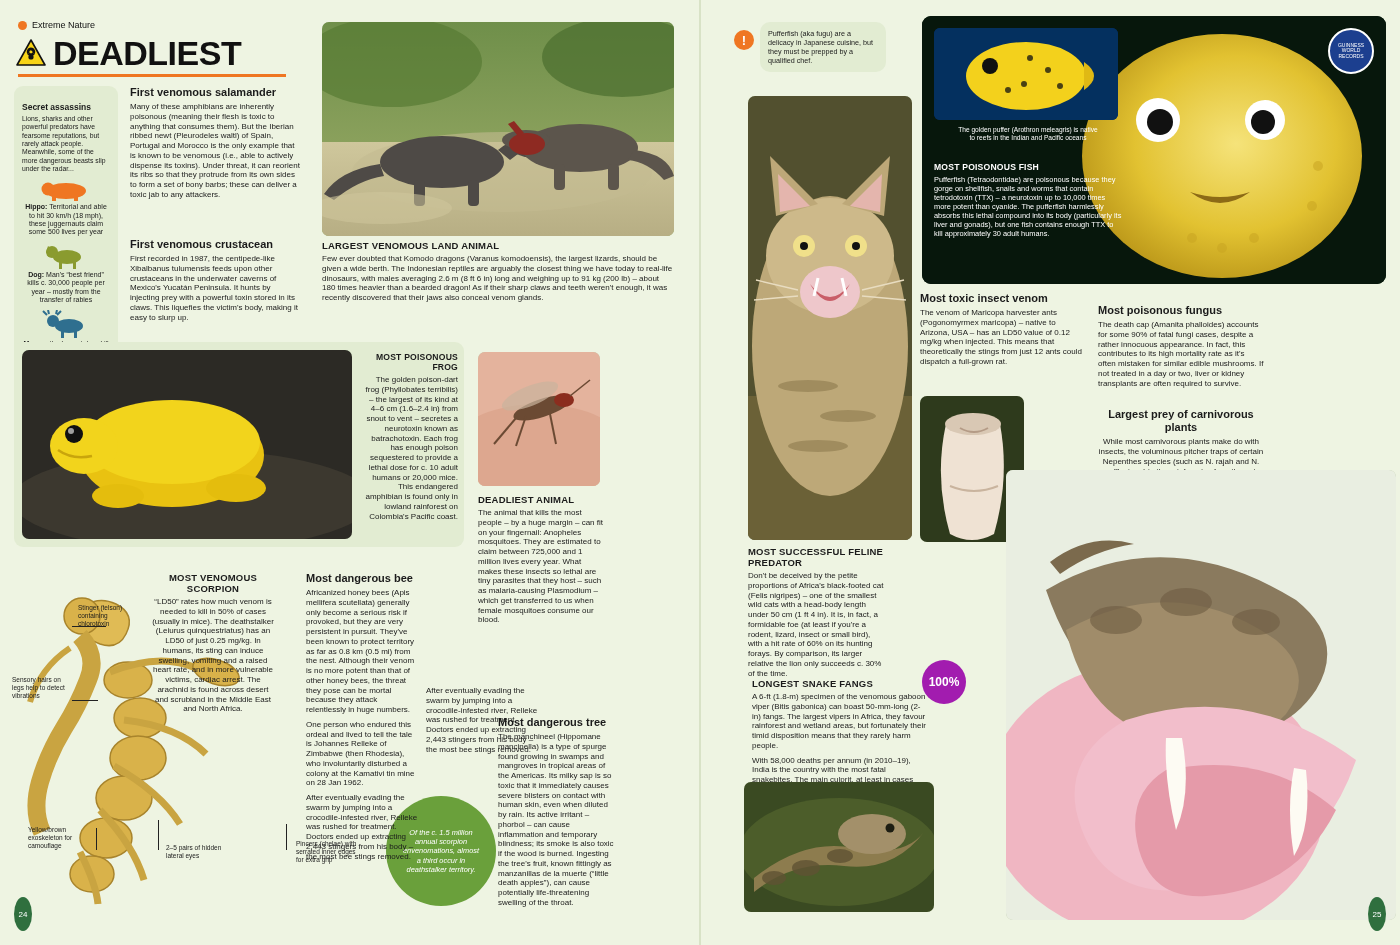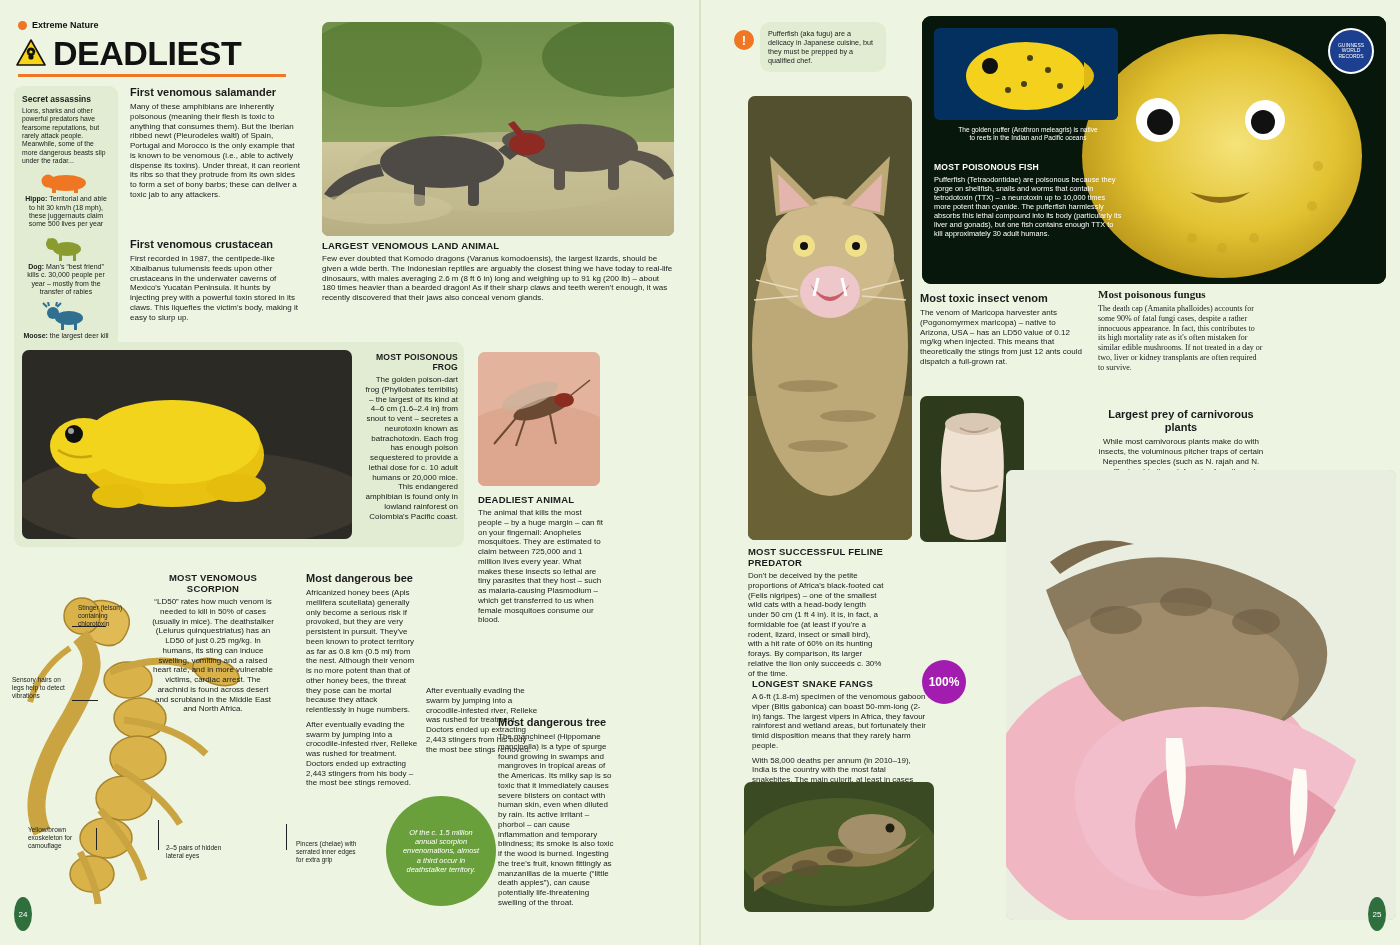--- a/index.html
+++ b/index.html
@@ -20,34 +20,34 @@
   .gutter { position:absolute; left:699px; top:0; width:2px; height:945px; background:#d8e2c6; }
 
   
   .tb { position:absolute; }
   .tb p { margin:0 0 5px 0; line-height:1.22; }
   .hdr { font-weight:bold; font-size:11px; margin:0 0 3px 0; line-height:1.2; }
   .caps { font-weight:bold; font-size:9.5px; letter-spacing:.2px; margin:0 0 3px 0; }
   b { font-weight:bold; }
 
   
-  .brand { position:absolute; left:18px; top:20px; font-size:9px; font-weight:bold; color:#111; display:flex; align-items:center; gap:5px;}
+  .brand { position:absolute; left:18px; top:20px; font-size:9px; font-weight:normal; color:#111; display:flex; align-items:center; gap:5px;}
   .brand .dot { width:9px;height:9px;border-radius:50%;background:#ef7622; display:inline-block;}
   .title-row { position:absolute; left:16px; top:36px; display:flex; align-items:center; gap:7px;}
   .warn-tri { width:30px;height:30px; position:relative; }
   .warn-tri svg { display:block; }
   .title { font-size:34px; font-weight:bold; letter-spacing:-0.5px; color:#111; line-height:1; }
   .rule { position:absolute; left:18px; top:74px; width:268px; height:2.5px; background:#ef7622; }
 
   
   .panel { position:absolute; background:#e2ecd2; border-radius:9px; }
   .panel-dark { position:absolute; background:#0d2412; border-radius:9px; color:#fff; }
 
   
-  #secret-assassins { left:14px; top:86px; width:104px; padding:8px 8px 8px 8px; }
+  #secret-assassins { left:14px; top:86px; width:104px; padding:16px 8px 8px 8px; }
   #secret-assassins .hdr { font-size:8.5px; }
   #secret-assassins .entry { margin-top:6px; font-size:7px; line-height:1.2; text-align:center; }
   .animal-ico { display:block; margin:4px auto 2px auto; }
 
   
   .img { position:absolute; border-radius:7px; overflow:hidden; background:#b9c9a6; }
 
   
   .bubble { position:absolute; background:#e2ecd2; border-radius:10px; padding:7px 8px; }
   .bubble .excl { position:absolute; left:-26px; top:8px; width:20px;height:20px;border-radius:50%;background:#ef7622;color:#fff;font-weight:bold;font-size:13px;display:flex;align-items:center;justify-content:center;}
@@ -300,20 +300,21 @@
   <div class="leaderline" style="left:158px; top:820px; width:1px; height:30px;"></div>
   <div class="leaderline" style="left:286px; top:824px; width:1px; height:26px;"></div>
 
   <div class="green-circle" style="left:386px; top:796px; width:110px; height:110px;">
     <span>Of the c. 1.5 million annual scorpion envenomations, almost a third occur in deathstalker territory.</span>
   </div>
 
   <div class="tb" style="left:306px; top:572px; width:112px;">
     <div class="hdr">Most dangerous bee</div>
     <p>Africanized honey bees (Apis mellifera scutellata) generally only become a serious risk if provoked, but they are very persistent in pursuit. They've been known to protect territory as far as 0.8 km (0.5 mi) from the nest. Although their venom is no more potent than that of other honey bees, the threat they pose can be mortal because they attack relentlessly in huge numbers.</p>
+    <p>One person who endured this ordeal and lived to tell the tale is Johannes Relleke of Zimbabwe (then Rhodesia), who involuntarily disturbed a colony at the Kamativi tin mine on 28 Jan 1962.</p>
     <p>After eventually evading the swarm by jumping into a crocodile-infested river, Relleke was rushed for treatment. Doctors ended up extracting 2,443 stingers from his body – the most bee stings removed.</p>
   </div>
   <div class="tb" style="left:426px; top:686px; width:112px;">
     <p>After eventually evading the swarm by jumping into a crocodile-infested river, Relleke was rushed for treatment. Doctors ended up extracting 2,443 stingers from his body – the most bee stings removed.</p>
   </div>
   <div class="tb" style="left:498px; top:716px; width:116px;">
     <div class="hdr">Most dangerous tree</div>
     <p>The manchineel (Hippomane mancinella) is a type of spurge found growing in swamps and mangroves in tropical areas of the Americas. Its milky sap is so toxic that it immediately causes severe blisters on contact with human skin, even when diluted by rain. Its active irritant – phorbol – can cause inflammation and temporary blindness; its smoke is also toxic if the wood is burned. Ingesting the tree's fruit, known fittingly as manzanillas de la muerte (“little death apples”), can cause potentially life-threatening swelling of the throat.</p>
   </div>
 
@@ -403,21 +404,21 @@
   </div>
   <div class="tb" style="left:748px; top:546px; width:138px;">
     <div class="caps">MOST SUCCESSFUL FELINE PREDATOR</div>
     <p>Don't be deceived by the petite proportions of Africa's black-footed cat (Felis nigripes) – one of the smallest wild cats with a head-body length under 50 cm (1 ft 4 in). It is, in fact, a formidable foe (at least if you're a rodent, lizard, insect or small bird), with a hit rate of 60% on its hunting forays. By comparison, its larger relative the lion only succeeds c. 30% of the time.</p>
   </div>
 
   <div class="tb" style="left:920px; top:292px; width:166px;">
     <div class="hdr">Most toxic insect venom</div>
     <p>The venom of Maricopa harvester ants (Pogonomyrmex maricopa) – native to Arizona, USA – has an LD50 value of 0.12 mg/kg when injected. This means that theoretically the stings from just 12 ants could dispatch a full-grown rat.</p>
   </div>
-  <div class="tb" style="left:1098px; top:288px; width:166px;font-family:Liberation Serif, serif;">
+  <div class="tb" style="left:1098px; top:304px; width:166px;">
     <div class="hdr">Most poisonous fungus</div>
     <p>The death cap (Amanita phalloides) accounts for some 90% of fatal fungi cases, despite a rather innocuous appearance. In fact, this contributes to its high mortality rate as it's often mistaken for similar edible mushrooms. If not treated in a day or two, liver or kidney transplants are often required to survive.</p>
   </div>
 
   <div class="img" style="left:920px; top:396px; width:104px; height:146px;">
     <svg width="104" height="146" viewBox="0 0 104 146">
       <rect width="104" height="146" fill="#2e3a1c"></rect>
       <path d="M26 28 q26-16 54 0 q10 54 -6 110 q-22 12 -44 0 q-16-56 -4 -110z" fill="#efe2d3"></path>
       <ellipse cx="53" cy="28" rx="28" ry="11" fill="#d9c8b4"></ellipse>
       <path d="M40 32 q14 8 28 0" stroke="#b49b86" stroke-width="2" fill="none"></path>

